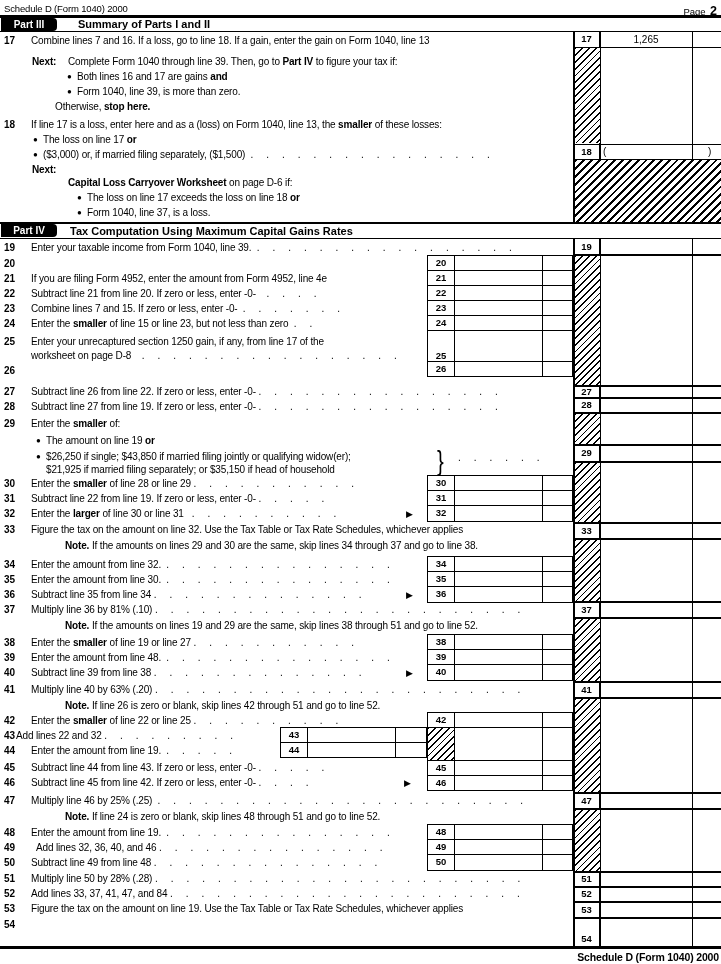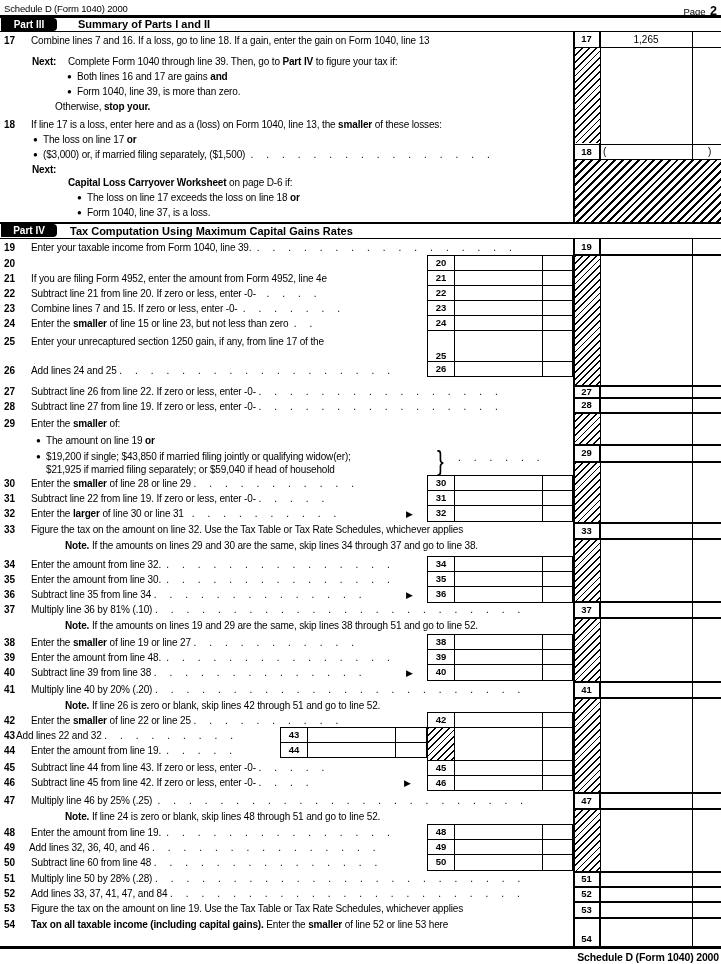--- a/index.html
+++ b/index.html
@@ -270,21 +270,21 @@
   </div>
 
   <div class="num" style="left:4px;top:35px">17</div>
   <div class="t" style="left:31px;top:35px">Combine lines 7 and 16. If a loss, go to line 18. If a gain, enter the gain on Form 1040, line 13</div>
   <div class="t b" style="left:32px;top:56px">Next:</div>
   <div class="t" style="left:68px;top:56px">Complete Form 1040 through line 39. Then, go to <b>Part IV</b> to figure your tax if:</div>
   <div class="bullet" style="left:67px;top:72px">●</div>
   <div class="t" style="left:77px;top:71px">Both lines 16 and 17 are gains <b>and</b></div>
   <div class="bullet" style="left:67px;top:87px">●</div>
   <div class="t" style="left:77px;top:86px">Form 1040, line 39, is more than zero.</div>
-  <div class="t" style="left:55px;top:101px">Otherwise, <b>stop your.</b></div>
+  <div class="t" style="left:55px;top:101px">Otherwise, <b>stop here.</b></div>
 
   <div class="num" style="left:4px;top:119px">18</div>
   <div class="t" style="left:31px;top:119px">If line 17 is a loss, enter here and as a (loss) on Form 1040, line 13, the <b>smaller</b> of these losses:</div>
   <div class="bullet" style="left:33px;top:135px">●</div>
   <div class="t" style="left:43px;top:134px">The loss on line 17 <b>or</b></div>
   <div class="bullet" style="left:33px;top:150px">●</div>
   <div class="t" style="left:43px;top:149px">($3,000) or, if married filing separately, ($1,500)  .     .     .     .     .     .     .     .     .     .     .     .     .     .     .     .</div>
   <div class="t b" style="left:32px;top:164px">Next:</div>
   <div class="t" style="left:68px;top:177px"><b>Capital Loss Carryover Worksheet</b> on page D-6 if:</div>
   <div class="bullet" style="left:77px;top:193px">●</div>
@@ -304,33 +304,33 @@
   <div class="num" style="left:4px;top:273px">21</div>
   <div class="t" style="left:31px;top:273px">If you are filing Form 4952, enter the amount from Form 4952, line 4e</div>
   <div class="num" style="left:4px;top:288px">22</div>
   <div class="t" style="left:31px;top:288px">Subtract line 21 from line 20. If zero or less, enter -0-    .     .     .     .</div>
   <div class="num" style="left:4px;top:303px">23</div>
   <div class="t" style="left:31px;top:303px">Combine lines 7 and 15. If zero or less, enter -0-  .     .     .     .     .     .     .</div>
   <div class="num" style="left:4px;top:318px">24</div>
   <div class="t" style="left:31px;top:318px">Enter the <b>smaller</b> of line 15 or line 23, but not less than zero  .     .</div>
   <div class="num" style="left:4px;top:336px">25</div>
   <div class="t" style="left:31px;top:336px">Enter your unrecaptured section 1250 gain, if any, from line 17 of the</div>
+  <div class="t" style="left:31px;top:350px">worksheet on page D-8    .     .     .     .     .     .     .     .     .     .     .     .     .     .     .     .     .</div>
   <div class="num" style="left:4px;top:365px">26</div>
-  <div class="t" style="left:31px;top:365px">Add lines 24 and 25 .     .     .     .     .     .     .     .     .     .     .     .     .     .     .     .     .     .</div>
   <div class="num" style="left:4px;top:386px">27</div>
   <div class="t" style="left:31px;top:386px">Subtract line 26 from line 22. If zero or less, enter -0- .     .     .     .     .     .     .     .     .     .     .     .     .     .     .     .</div>
   <div class="num" style="left:4px;top:401px">28</div>
   <div class="t" style="left:31px;top:401px">Subtract line 27 from line 19. If zero or less, enter -0- .     .     .     .     .     .     .     .     .     .     .     .     .     .     .     .</div>
   <div class="num" style="left:4px;top:418px">29</div>
   <div class="t" style="left:31px;top:418px">Enter the <b>smaller</b> of:</div>
   <div class="bullet" style="left:36px;top:436px">●</div>
   <div class="t" style="left:46px;top:435px">The amount on line 19 <b>or</b></div>
   <div class="bullet" style="left:36px;top:452px">●</div>
-  <div class="t" style="left:46px;top:451px">$19,200 if single; $43,850 if married filing jointly or qualifying widow(er);</div>
-  <div class="t" style="left:46px;top:464px">$21,925 if married filing separately; or $59,040 if head of household</div>
+  <div class="t" style="left:46px;top:451px">$26,250 if single; $43,850 if married filing jointly or qualifying widow(er);</div>
+  <div class="t" style="left:46px;top:464px">$21,925 if married filing separately; or $35,150 if head of household</div>
   <div class="brace" style="left:437px;top:445px">}</div>
   <div class="t" style="left:458px;top:452px">.     .     .     .     .     .</div>
 
   <div class="num" style="left:4px;top:478px">30</div>
   <div class="t" style="left:31px;top:478px">Enter the <b>smaller</b> of line 28 or line 29 .     .     .     .     .     .     .     .     .     .     .</div>
   <div class="num" style="left:4px;top:493px">31</div>
   <div class="t" style="left:31px;top:493px">Subtract line 22 from line 19. If zero or less, enter -0- .     .     .     .     .</div>
   <div class="num" style="left:4px;top:508px">32</div>
   <div class="t" style="left:31px;top:508px">Enter the <b>larger</b> of line 30 or line 31   .     .     .     .     .     .     .     .     .     .</div>
   <div class="arrow" style="left:406px;top:509px">▶</div>
@@ -350,50 +350,49 @@
   <div class="t" style="left:65px;top:620px"><b>Note.</b> If the amounts on lines 19 and 29 are the same, skip lines 38 through 51 and go to line 52.</div>
 
   <div class="num" style="left:4px;top:637px">38</div>
   <div class="t" style="left:31px;top:637px">Enter the <b>smaller</b> of line 19 or line 27 .     .     .     .     .     .     .     .     .     .     .</div>
   <div class="num" style="left:4px;top:652px">39</div>
   <div class="t" style="left:31px;top:652px">Enter the amount from line 48.  .     .     .     .     .     .     .     .     .     .     .     .     .     .     .</div>
   <div class="num" style="left:4px;top:667px">40</div>
   <div class="t" style="left:31px;top:667px">Subtract line 39 from line 38 .     .     .     .     .     .     .     .     .     .     .     .     .     .</div>
   <div class="arrow" style="left:406px;top:668px">▶</div>
   <div class="num" style="left:4px;top:684px">41</div>
-  <div class="t" style="left:31px;top:684px">Multiply line 40 by 20% (.20) .     .     .     .     .     .     .     .     .     .     .     .     .     .     .     .     .     .     .     .     .     .     .     .</div>
+  <div class="t" style="left:31px;top:684px">Multiply line 40 by 63% (.20) .     .     .     .     .     .     .     .     .     .     .     .     .     .     .     .     .     .     .     .     .     .     .     .</div>
   <div class="t" style="left:65px;top:700px"><b>Note.</b> If line 26 is zero or blank, skip lines 42 through 51 and go to line 52.</div>
 
   <div class="num" style="left:4px;top:715px">42</div>
   <div class="t" style="left:31px;top:715px">Enter the <b>smaller</b> of line 22 or line 25 .     .     .     .     .     .     .     .     .     .</div>
   <div class="num" style="left:4px;top:730px">43</div>
   <div class="t" style="left:16px;top:730px">Add lines 22 and 32 .     .     .     .     .     .     .     .     .</div>
   <div class="num" style="left:4px;top:745px">44</div>
   <div class="t" style="left:31px;top:745px">Enter the amount from line 19.  .     .     .     .     .</div>
   <div class="num" style="left:4px;top:762px">45</div>
   <div class="t" style="left:31px;top:762px">Subtract line 44 from line 43. If zero or less, enter -0- .     .     .     .     .</div>
   <div class="num" style="left:4px;top:777px">46</div>
   <div class="t" style="left:31px;top:777px">Subtract line 45 from line 42. If zero or less, enter -0- .     .     .     .</div>
   <div class="arrow" style="left:404px;top:778px">▶</div>
   <div class="num" style="left:4px;top:795px">47</div>
   <div class="t" style="left:31px;top:795px">Multiply line 46 by 25% (.25)  .     .     .     .     .     .     .     .     .     .     .     .     .     .     .     .     .     .     .     .     .     .     .     .</div>
   <div class="t" style="left:65px;top:811px"><b>Note.</b> If line 24 is zero or blank, skip lines 48 through 51 and go to line 52.</div>
 
   <div class="num" style="left:4px;top:827px">48</div>
   <div class="t" style="left:31px;top:827px">Enter the amount from line 19.  .     .     .     .     .     .     .     .     .     .     .     .     .     .     .</div>
   <div class="num" style="left:4px;top:842px">49</div>
-  <div class="t" style="left:29px;top:842px">Add lines 32, 36, 40, and 46 .     .     .     .     .     .     .     .     .     .     .     .     .     .     .</div>
+  <div class="t" style="left:36px;top:842px">Add lines 32, 36, 40, and 46 .     .     .     .     .     .     .     .     .     .     .     .     .     .     .</div>
   <div class="num" style="left:4px;top:857px">50</div>
-  <div class="t" style="left:31px;top:857px">Subtract line 60 from line 48 .     .     .     .     .     .     .     .     .     .     .     .     .     .     .</div>
+  <div class="t" style="left:31px;top:857px">Subtract line 49 from line 48 .     .     .     .     .     .     .     .     .     .     .     .     .     .     .</div>
   <div class="num" style="left:4px;top:873px">51</div>
   <div class="t" style="left:31px;top:873px">Multiply line 50 by 28% (.28) .     .     .     .     .     .     .     .     .     .     .     .     .     .     .     .     .     .     .     .     .     .     .     .</div>
   <div class="num" style="left:4px;top:888px">52</div>
   <div class="t" style="left:31px;top:888px">Add lines 33, 37, 41, 47, and 84 .     .     .     .     .     .     .     .     .     .     .     .     .     .     .     .     .     .     .     .     .     .     .</div>
   <div class="num" style="left:4px;top:903px">53</div>
   <div class="t" style="left:31px;top:903px">Figure the tax on the amount on line 19. Use the Tax Table or Tax Rate Schedules, whichever applies</div>
   <div class="num" style="left:4px;top:919px">54</div>
-  <div class="t" style="left:31px;top:919px"><b>Tax on all taxable income (including capital gains).</b> Enter the <b>smaller</b> of line 52 or line 53 here</div>
   <div class="t" style="left:31px;top:986px">and on Form 1040, line 40 .     .     .     .     .     .     .     .     .     .     .     .     .     .     .     .     .     .     .     .     .     .     .     .     .     .</div>
 
   <div class="rule" style="left:0;top:946px;width:721px;height:2.5px"></div>
   <div class="t b" style="left:auto;right:2px;top:951px;font-size:10.5px">Schedule D (Form 1040) 2000</div>
 
 </div>
 
 </body></html>

